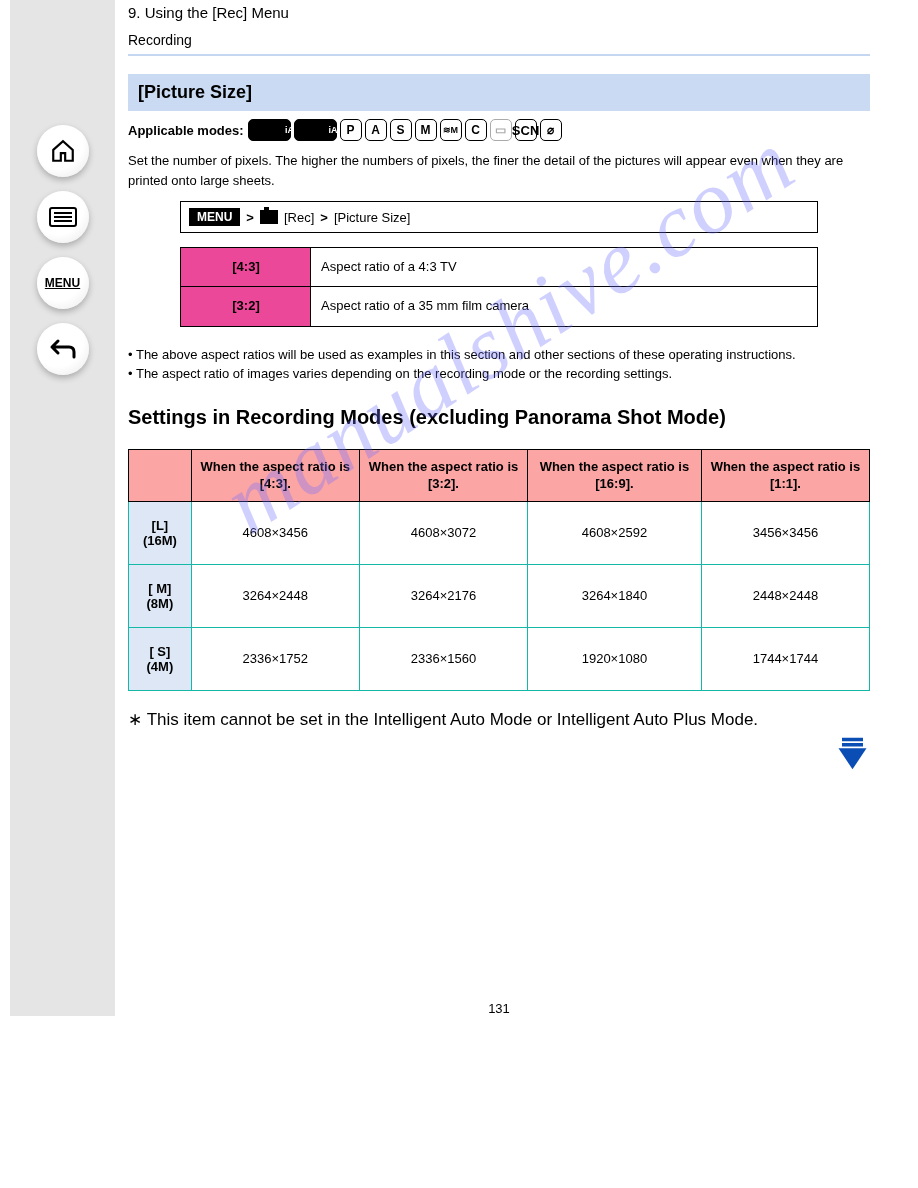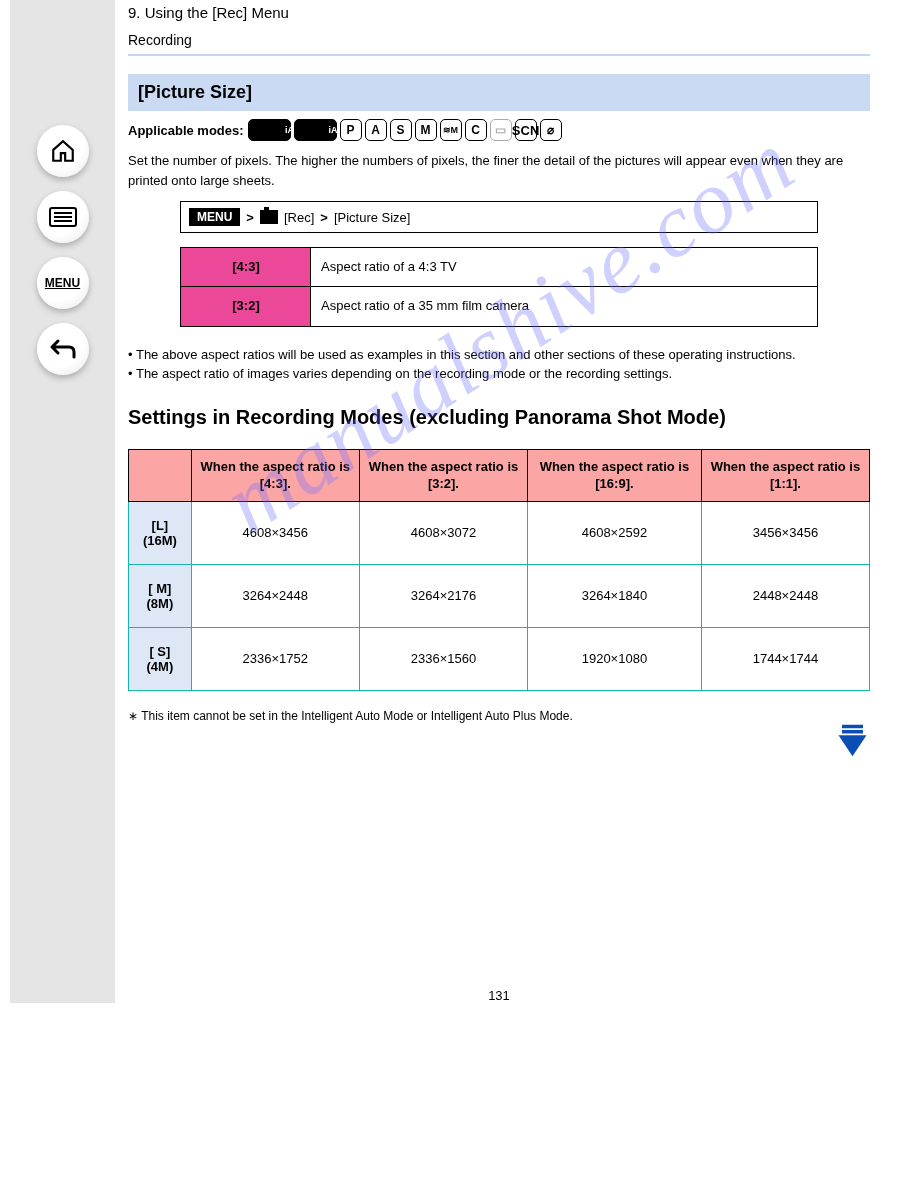--- a/index.html
+++ b/index.html
@@ -29,21 +29,21 @@
 .small-table { width: 100%; border-collapse: collapse; }
 .small-table td { border: 1px solid #000; padding: 10px 10px; font-size: 13px; line-height: 1.4; vertical-align: middle; }
 .small-table td.hdr { background: #ec4899; font-weight: bold; width: 130px; text-align: center; padding-left: 11px; }
 .note { margin: 0 0; line-height: 1.5; }
 .note::before { content: "• "; }
 .subhead { font-weight: bold; margin: 22px 0 20px; font-size: 20px; }
 .size-table { width: 100%; border-collapse: collapse; margin-bottom: 18px; }
 .size-table th { background: #fca5a5; border: 1px solid #000; padding: 8px 4px; font-size: 13px; font-weight: bold; line-height: 1.35; }
 .size-table td { border: 1px solid #14b8a6; padding: 16px 6px; text-align: center; font-size: 13px; }
 .size-table td.rh { background: #dde7f5; font-weight: bold; }
-.hint { font-size: 12px; }
+.hint { font-size: 17px; margin-bottom: 6px; }
 .arrow-next { float: right; width: 35px; height: 35px; }
 .page-num { text-align: center; font-size: 13px; margin-top: 230px; }
 .watermark { position: absolute; left: 180px; top: 280px; font-size: 90px; color: rgba(110,110,255,0.32); transform: rotate(-33deg); font-style: italic; font-family: Georgia, serif; pointer-events: none; letter-spacing: 2px; }
 </style>
 </head>
 <body>
 
 <div class="watermark">manualshive.com</div>
 
 <div class="sidebar">

